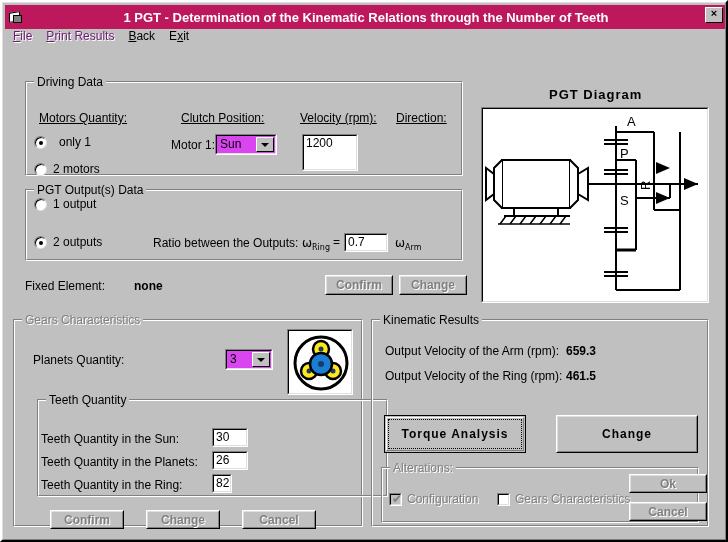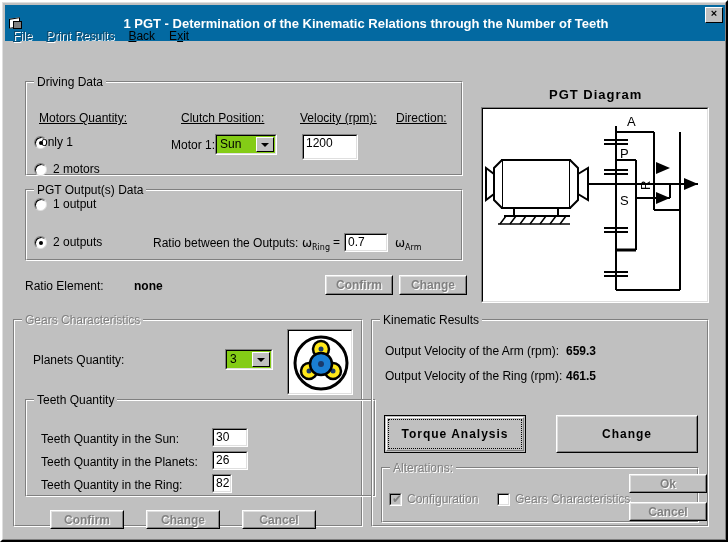--- a/index.html
+++ b/index.html
@@ -23,22 +23,22 @@
     position: absolute; left: 0; top: 0; right: 0; bottom: 0;
     border-top: 1px solid #dfdfdf;
     border-left: 1px solid #dfdfdf;
     border-right: 1px solid #808080;
     border-bottom: 1px solid #808080;
   }
 
   
   .titlebar {
     position: absolute; left: 2px; top: 2px;
-    width: 720px; height: 36px;
-    background: #0369a1;
+    width: 720px; height: 24px;
+    background: #be185d;
     display: flex; align-items: center;
   }
   .title-icon {
     width: 16px; height: 14px; margin-left: 2px; margin-right: 4px;
     position: relative;
   }
   .title-icon .pg1 {
     position: absolute; left: 2px; top: 2px; width: 9px; height: 8px;
     background: #ffffff; border: 1px solid #000000;
     transform: skewY(-8deg);
@@ -65,21 +65,21 @@
   .title-btn span { position: relative; top: -1px; font-weight: bold; font-size: 11px; }
 
   
   .menubar {
     position: absolute; left: 3px; top: 24px;
     width: 718px; height: 17px;
     display: flex; align-items: center;
     font-size: 12px;
   }
   .menu-item { padding: 1px 7px; color: #000000; cursor: default; }
-  .menu-item.disabled { color: #0c4a6e; text-shadow: 1px 1px 0 #ffffff; }
+  .menu-item.disabled { color: #701a75; text-shadow: 1px 1px 0 #ffffff; }
   .menu-item u { text-decoration: underline; }
 
   
   .groupbox {
     position: absolute;
     border-top: 1px solid #808080;
     border-left: 1px solid #808080;
     border-right: 1px solid #ffffff;
     border-bottom: 1px solid #ffffff;
     box-sizing: border-box;
@@ -130,21 +130,21 @@
     border-left: 1px solid #000000;
     border-right: 1px solid #dfdfdf;
     border-bottom: 1px solid #dfdfdf;
     pointer-events: none;
   }
   .tb-val { position: relative; z-index: 1; }
 
   
   .combo {
     position: absolute;
-    background: #84cc16;
+    background: #d946ef;
     box-sizing: border-box;
     border-top: 1px solid #808080;
     border-left: 1px solid #808080;
     border-right: 1px solid #ffffff;
     border-bottom: 1px solid #ffffff;
     font-size: 12px; color: #000;
     cursor: default;
   }
   .combo .cb-in {
     position: absolute; left: 0; top: 0; right: 0; bottom: 0;
@@ -296,36 +296,36 @@
   </div>
 
   <div class="lbl u" style="left:36px; top:108px;">Motors Quantity:</div>
   <div class="lbl u" style="left:178px; top:108px;">Clutch Position:</div>
   <div class="lbl u" style="left:297px; top:108px;">Velocity (rpm):</div>
   <div class="lbl u" style="left:393px; top:108px;">Direction:</div>
 
   <div class="radio" style="left:31px; top:133px;">
     <i></i>
   </div>
-  <div class="lbl" style="left:38px; top:132px;">only 1</div>
+  <div class="lbl" style="left:56px; top:132px;">only 1</div>
 
   <div class="radio" style="left:31px; top:160px;"></div>
   <div class="lbl" style="left:50px; top:159px;">2 motors</div>
 
   <div class="lbl" style="left:168px; top:135px;">Motor 1:</div>
 
   <div class="combo" style="left:212px; top:131px; width:62px; height:21px;">
     <div class="cb-in"></div>
     <div class="cb-val">Sun</div>
     <div class="cb-btn">
           <i></i>
         </div>
   </div>
 
-  <div class="textbox" style="left:299px; top:131px; width:56px; height:26px;">
+  <div class="textbox" style="left:299px; top:131px; width:56px; height:37px;">
     <div class="tb-in"></div>
     <div class="tb-val">1200</div>
   </div>
 
 
   <div class="groupbox" style="left:22px; top:186px; width:438px; height:72px;">
     <div class="gb-in"></div>
     <div class="gb-label">PGT Output(s) Data</div>
   </div>
 
@@ -346,21 +346,21 @@
 
   <div class="textbox" style="left:341px; top:230px; width:44px; height:19px;">
     <div class="tb-in"></div>
     <div class="tb-val">0.7</div>
   </div>
 
   <div class="omega" style="position:absolute; left:392px; top:233px;">
     <span>ω</span><sub>Arm</sub>
   </div>
 
-  <div class="lbl" style="left:22px; top:276px;">Ratio Element:</div>
+  <div class="lbl" style="left:22px; top:276px;">Fixed Element:</div>
   <div class="lbl b" style="left:131px; top:276px;">none</div>
 
   <div class="btn disabled" style="left:322px; top:272px; width:68px; height:20px;">
     <div class="bt-in"></div>
     <span class="bt-txt">Confirm</span>
   </div>
   <div class="btn disabled" style="left:396px; top:272px; width:68px; height:20px;">
     <div class="bt-in"></div>
     <span class="bt-txt">Change</span>
   </div>
@@ -448,21 +448,21 @@
       <circle cx="30" cy="16" r="2.5" fill="#1a3a6b"></circle>
       <circle cx="18" cy="38" r="8" fill="#ffe81a" stroke="#000000" stroke-width="2.5"></circle>
       <circle cx="18" cy="38" r="2.5" fill="#1a3a6b"></circle>
       <circle cx="42" cy="38" r="8" fill="#ffe81a" stroke="#000000" stroke-width="2.5"></circle>
       <circle cx="42" cy="38" r="2.5" fill="#1a3a6b"></circle>
       <circle cx="30" cy="31" r="11" fill="#1a7fd4" stroke="#000000" stroke-width="2.5"></circle>
       <circle cx="30" cy="31" r="3" fill="#1a3a6b"></circle>
     </svg>
   </div>
 
-  <div class="groupbox" style="left:22px; top:396px; width:351px; height:98px;">
+  <div class="groupbox" style="left:34px; top:396px; width:351px; height:98px;">
     <div class="gb-in"></div>
     <div class="gb-label">Teeth Quantity</div>
   </div>
 
   <div class="lbl" style="left:38px; top:429px;">Teeth Quantity in the Sun:</div>
   <div class="textbox" style="left:209px; top:425px; width:36px; height:19px;">
     <div class="tb-in"></div>
     <div class="tb-val">30</div>
   </div>
 

